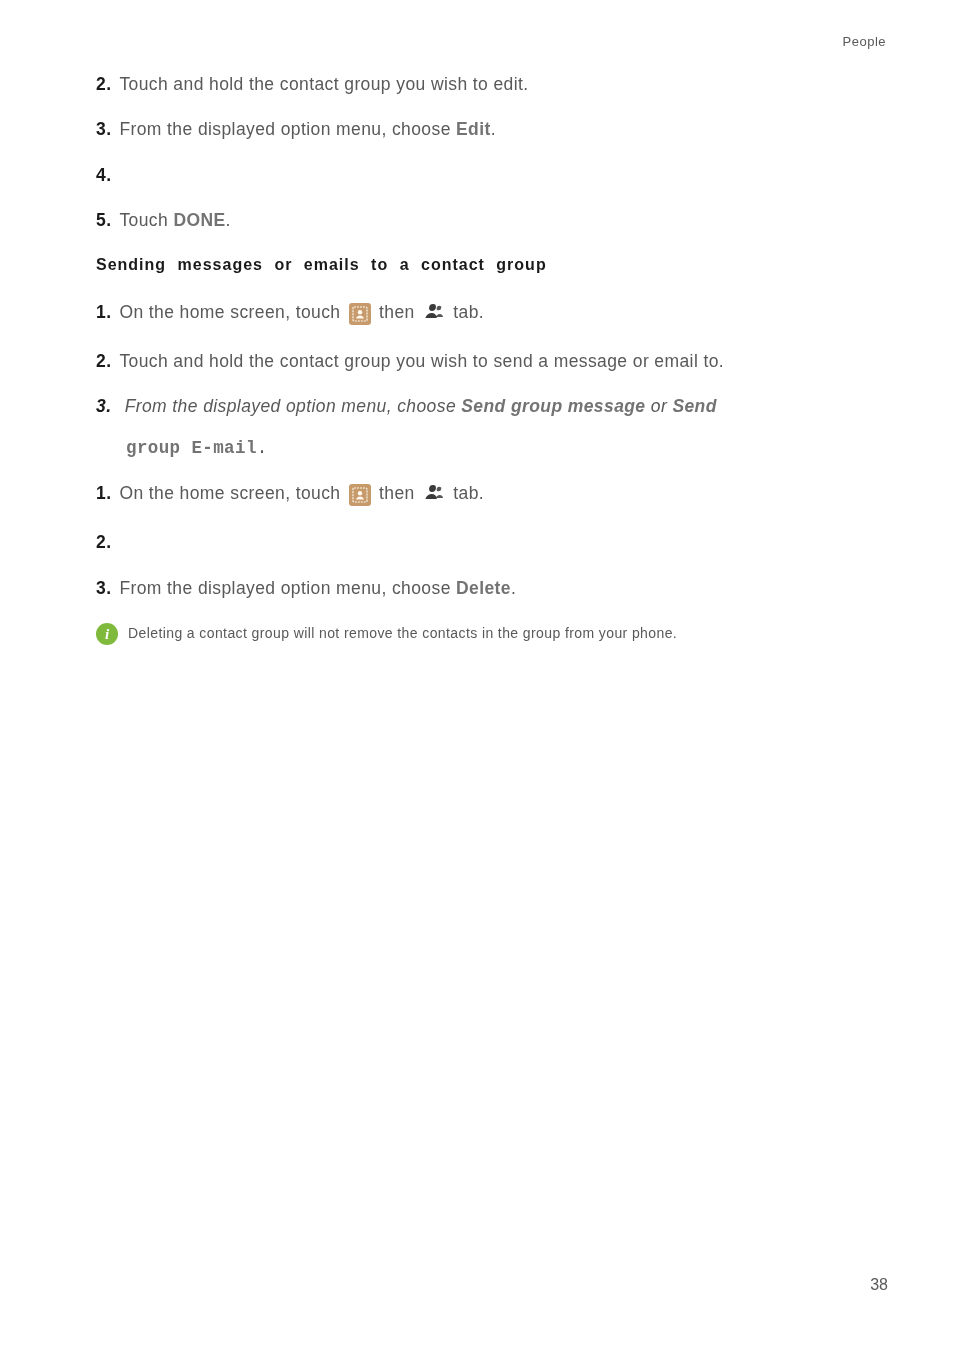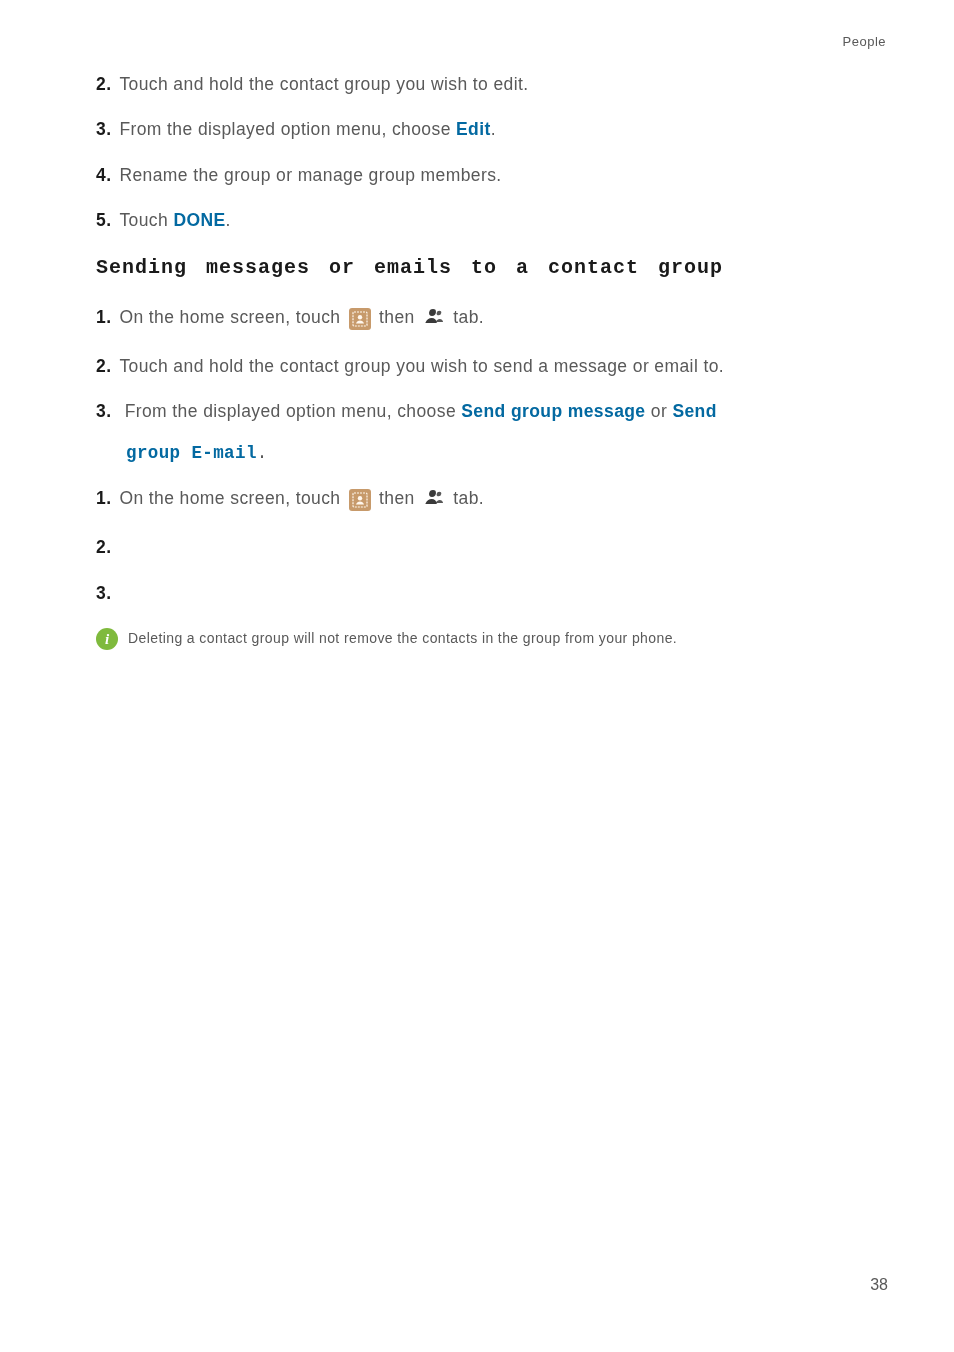--- a/index.html
+++ b/index.html
@@ -3,40 +3,40 @@
 <meta charset="utf-8">
 <style>
   * { margin: 0; padding: 0; box-sizing: border-box; }
   html, body { width: 954px; height: 1352px; background: #ffffff; font-family: "Segoe UI", "Helvetica Neue", Arial, sans-serif; -webkit-font-smoothing: antialiased; }
   .page { position: relative; width: 954px; height: 1352px; padding-top: 36px; }
   .header-label { position: absolute; top: 34px; right: 68px; font-size: 13px; color: #595959; letter-spacing: 0.5px; }
   .content { margin-left: 96px; margin-right: 79px; padding-top: 36px; }
   .step { margin-bottom: 20px; display: flex; align-items: flex-start; font-size: 17.5px; color: #595959; letter-spacing: 0.4px; line-height: 1.45; }
   .step-num { font-weight: 700; color: #1a1a1a; margin-right: 8px; white-space: nowrap; }
   .step-text { color: #595959; }
-  .bold { font-weight: 700; color: #0369a1; }
-  .heading { font-size: 20px; font-weight: 700; color: #1a1a1a; letter-spacing: 1px; word-spacing: 6px; margin-top: 22px; margin-bottom: 26px; font-family: Liberation Mono, monospace; }
+  .bold { font-weight: 700; color: #737373; }
+  .heading { font-size: 16px; font-weight: 700; color: #1a1a1a; letter-spacing: 1px; word-spacing: 6px; margin-top: 22px; margin-bottom: 26px; }
   .icon-box {
     display: inline-flex; align-items: center; justify-content: center;
     width: 22px; height: 22px; border-radius: 3px;
     vertical-align: -4px; margin: 0 3px;
   }
   .contacts-app-icon { background: #c79a6b; }
   .group-tilt-wrap { display: inline-block; vertical-align: -4px; margin: 0 3px; transform: skewX(-8deg); }
   .indented { padding-left: 30px; margin-top: -6px; }
   .note-row { display: flex; align-items: flex-start; margin-top: 8px; }
   .info-badge {
     flex: 0 0 22px; width: 22px; height: 22px; border-radius: 50%;
     background: #7fba3d; color: #fff; display: inline-flex; align-items: center; justify-content: center;
     margin-right: 10px; margin-top: 2px;
   }
   .info-badge .i-dot { font-family: Georgia, 'Times New Roman', serif; font-style: italic; font-weight: 700; font-size: 15px; line-height: 1; }
   .note-text { font-size: 14px; color: #595959; letter-spacing: 0.4px; line-height: 1.75; }
   .page-number { position: absolute; right: 66px; bottom: 58px; font-size: 16px; color: #595959; }
-  .step-line { display: inline; }
+  .step-line { display: inline; font-style: italic; }
   .sub-line { margin-top: 16px; display: block; font-family: Liberation Mono, monospace; }
 </style>
 </head>
 <body>
 
 <div class="page">
 
   <div class="header-label">People</div>
 
   <div class="content">
@@ -48,21 +48,20 @@
 
     <div class="step">
       <span class="step-num">3.</span>
       <span class="step-text">
         <span>From the displayed option menu, choose </span><span class="bold">Edit</span><span>.</span>
       </span>
     </div>
 
     <div class="step">
       <span class="step-num">4.</span>
-      <span class="step-text">Rename the group or manage group members.</span>
     </div>
 
     <div class="step">
       <span class="step-num">5.</span>
       <span class="step-text">
         <span>Touch </span><span class="bold">DONE</span><span>.</span>
       </span>
     </div>
 
     <div class="heading">Sending messages or emails to a contact group</div>
@@ -136,20 +135,23 @@
         <span> tab.</span>
       </span>
     </div>
 
     <div class="step">
       <span class="step-num">2.</span>
     </div>
 
     <div class="step">
       <span class="step-num">3.</span>
+      <span class="step-text">
+        <span>From the displayed option menu, choose </span><span class="bold">Delete</span><span>.</span>
+      </span>
     </div>
 
     <div class="note-row">
       <span class="info-badge">
           <span class="i-dot">i</span>
         </span>
       <span class="note-text">Deleting a contact group will not remove the contacts in the group from your phone.</span>
     </div>
 
   </div>

